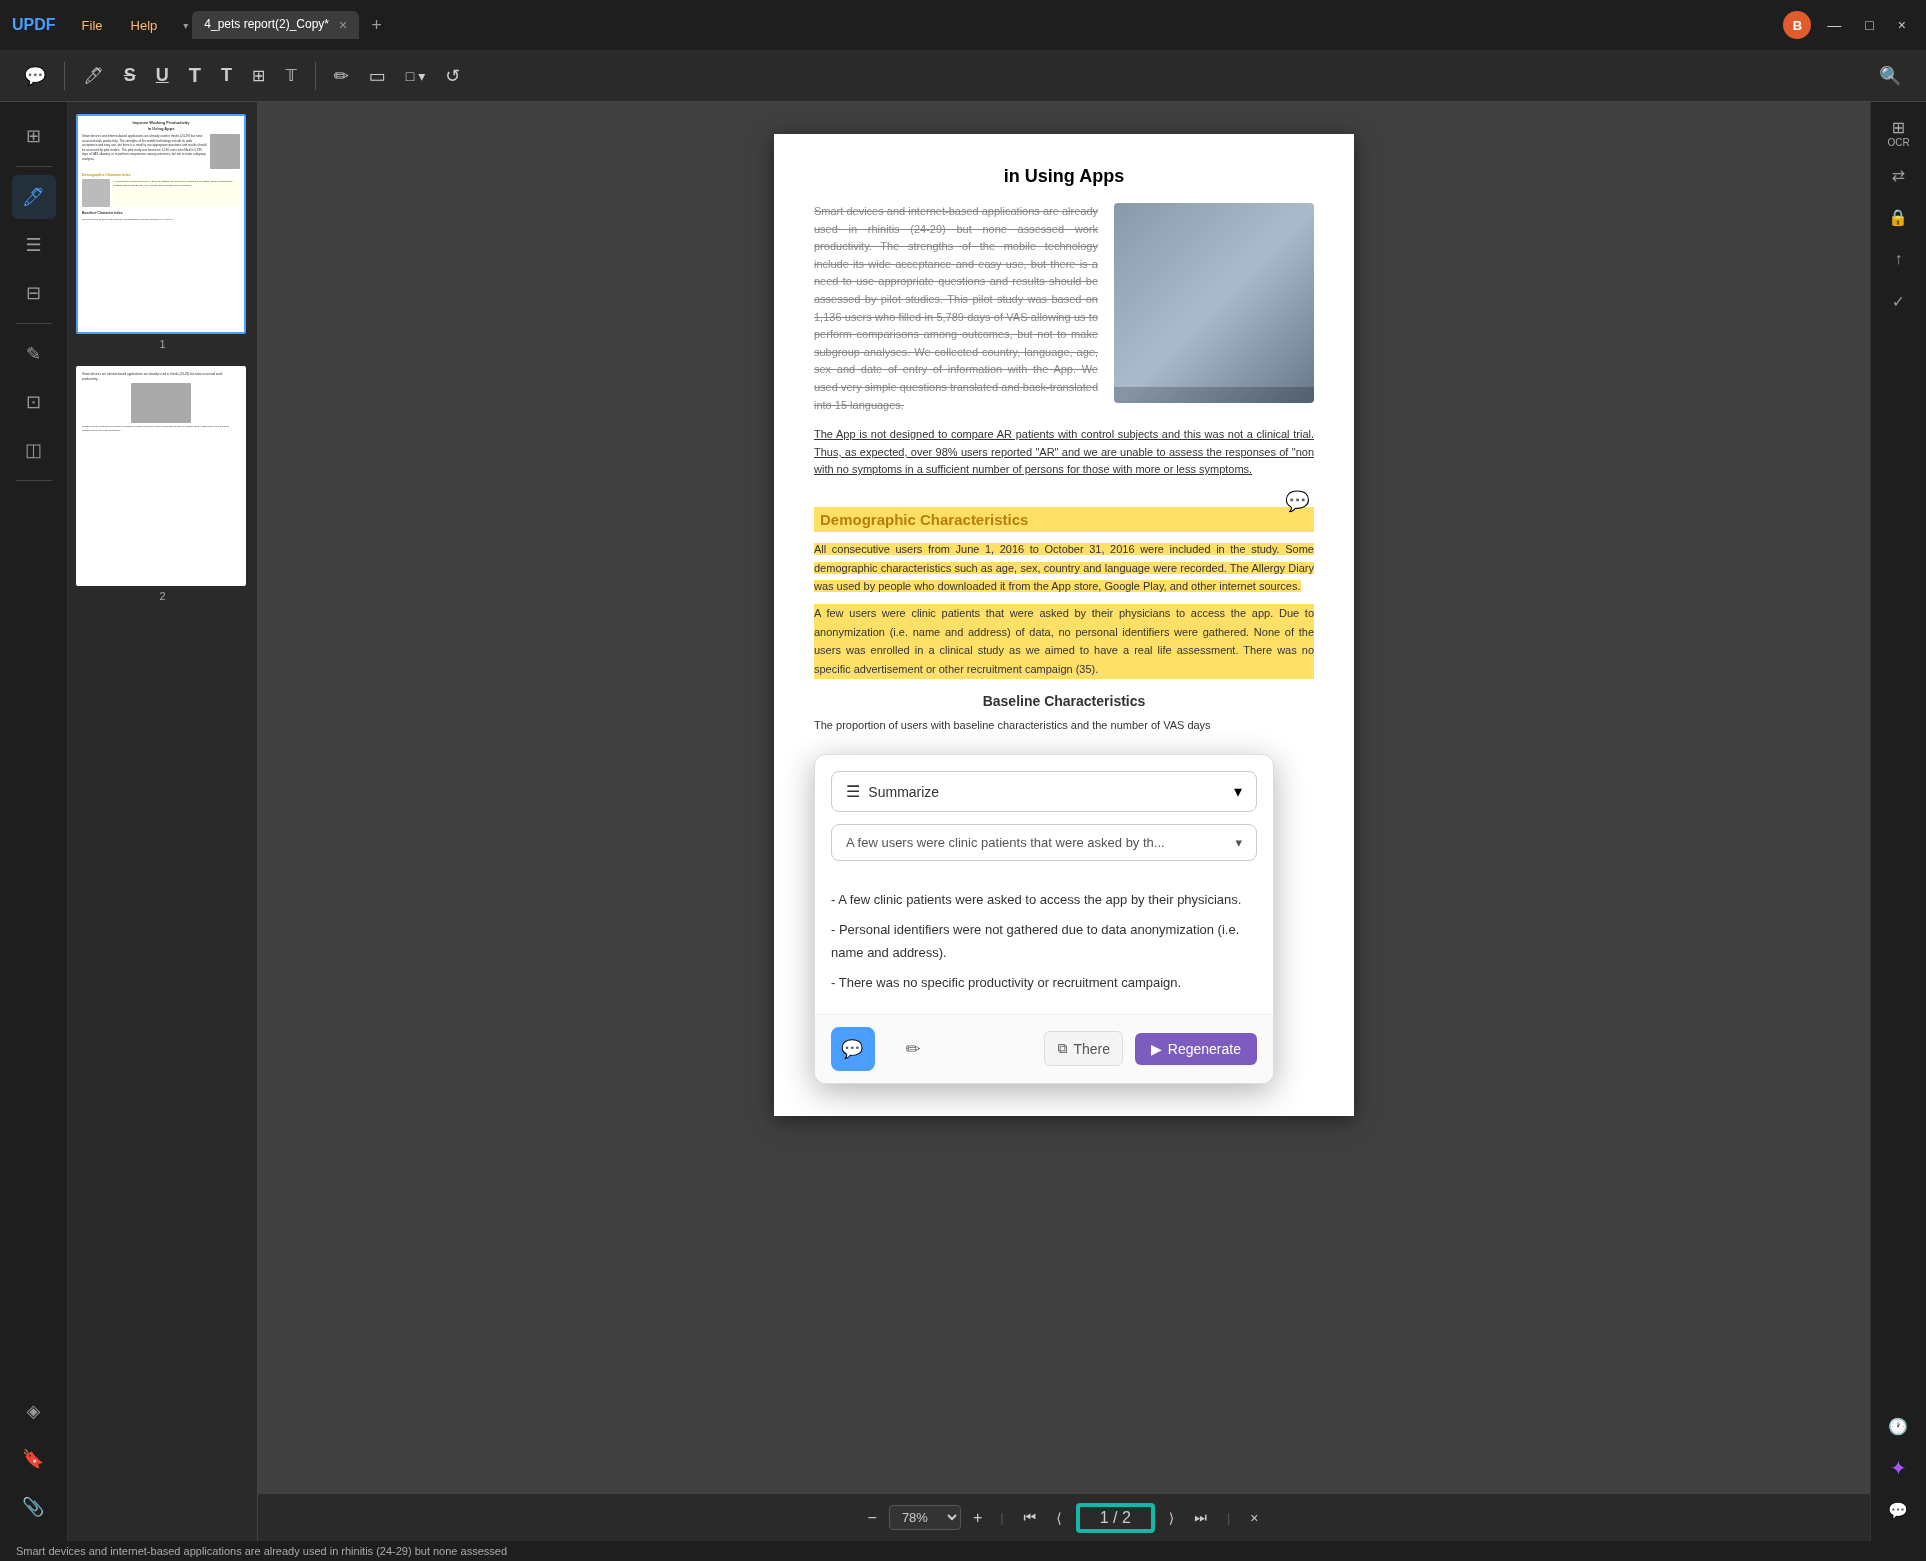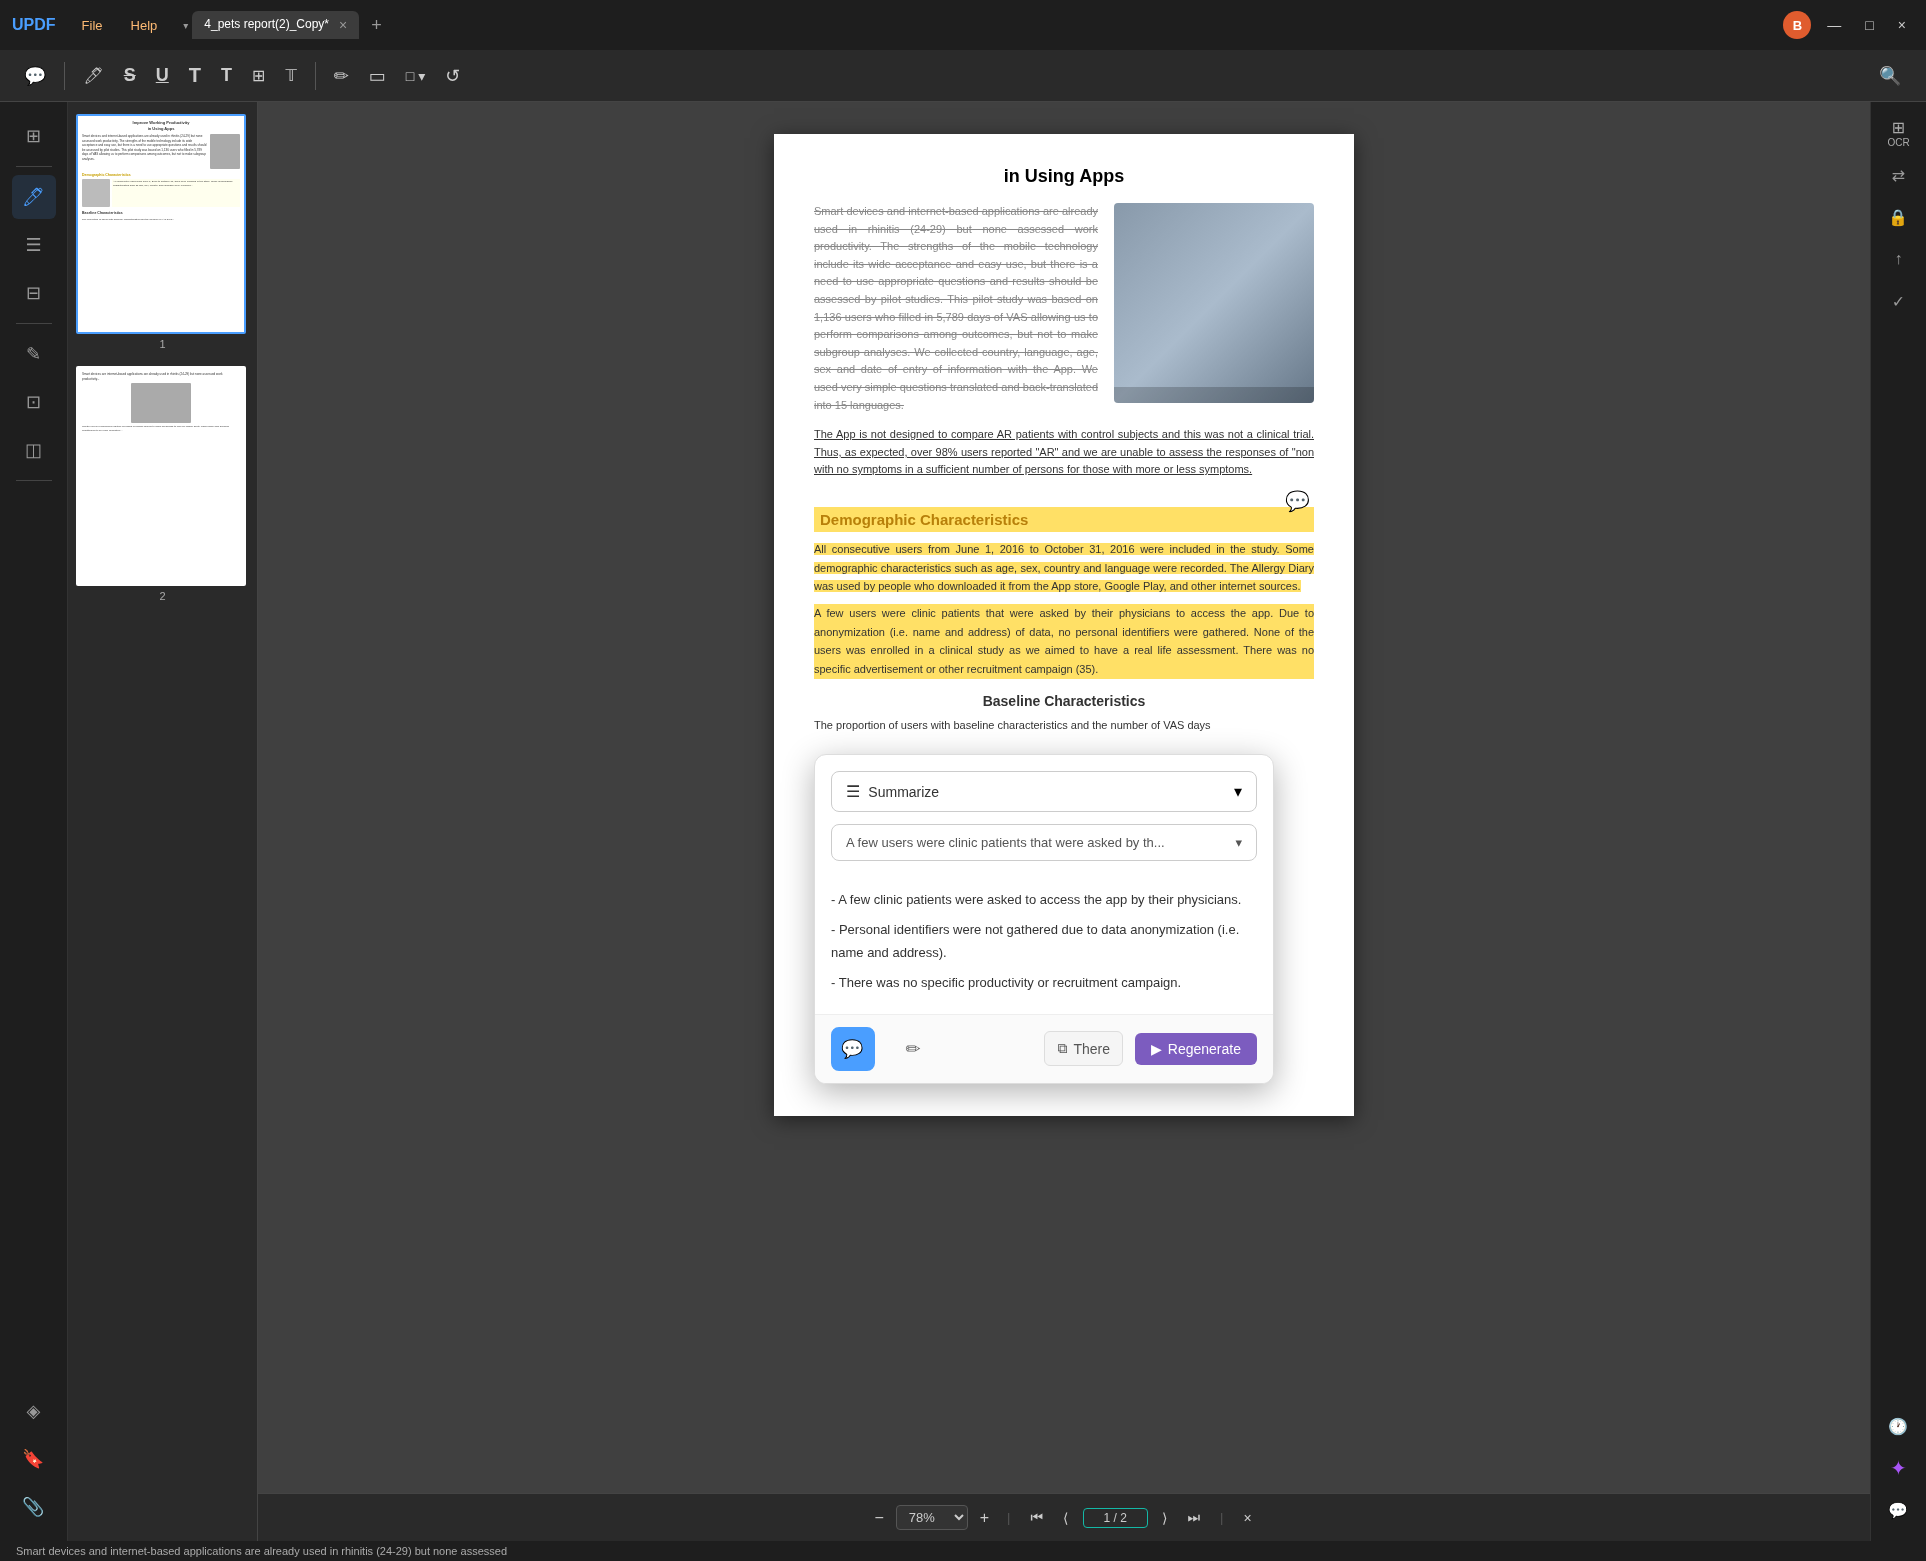--- a/index.html
+++ b/index.html
@@ -275,21 +275,21 @@
         <select class="zoom-select">
           <option>78%</option>
           <option>100%</option>
           <option>125%</option>
           <option>150%</option>
         </select>
         <span class="zoom-btn">+</span>
         <span style="color:#555;margin:0 6px;">|</span>
         <span class="page-nav-btn">⏮</span>
         <span class="page-nav-btn">⟨</span>
-        <span style="color:#ccc;font-size:12px;padding:2px 20px;border:1px solid #14b8a6;border-radius:4px;min-width:60px;text-align:center;">1 / 2</span>
+        <span style="color:#ccc;font-size:16px;padding:2px 20px;border:4px solid #14b8a6;border-radius:4px;min-width:60px;text-align:center;">1 / 2</span>
         <span class="page-nav-btn">⟩</span>
         <span class="page-nav-btn">⏭</span>
         <span style="color:#555;margin:0 6px;">|</span>
         <span class="page-nav-btn">×</span>
       </div>
       <div style="flex:1;"></div>
     </div>
   </div>
 
   <div class="right-sidebar">

